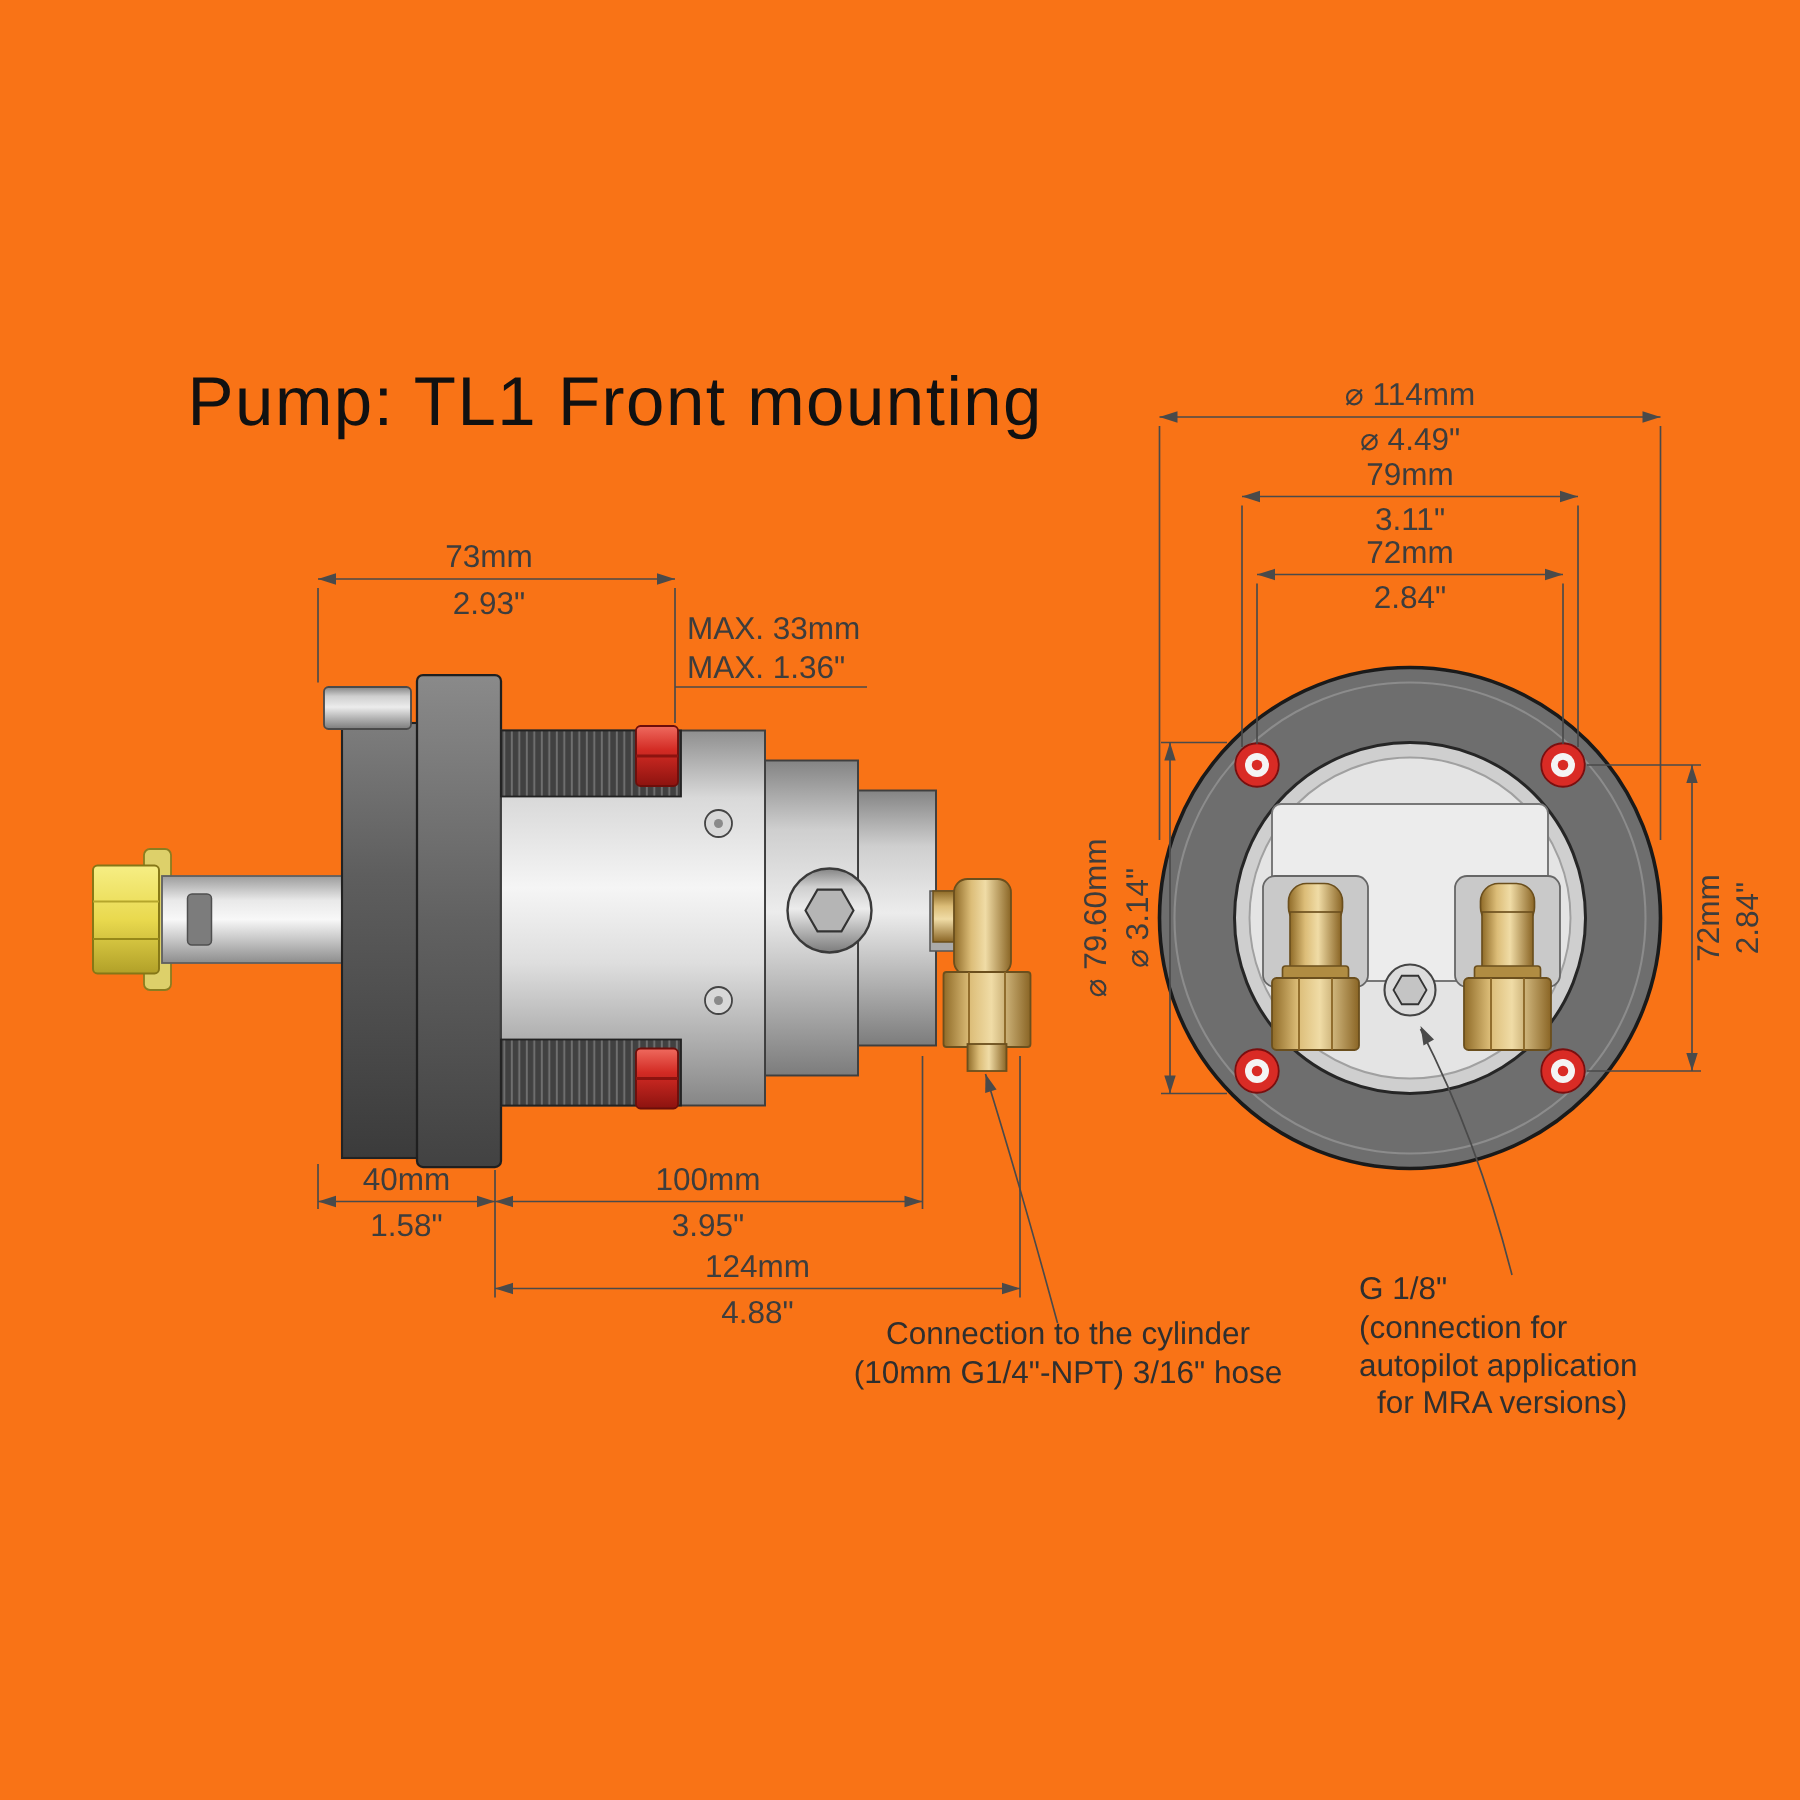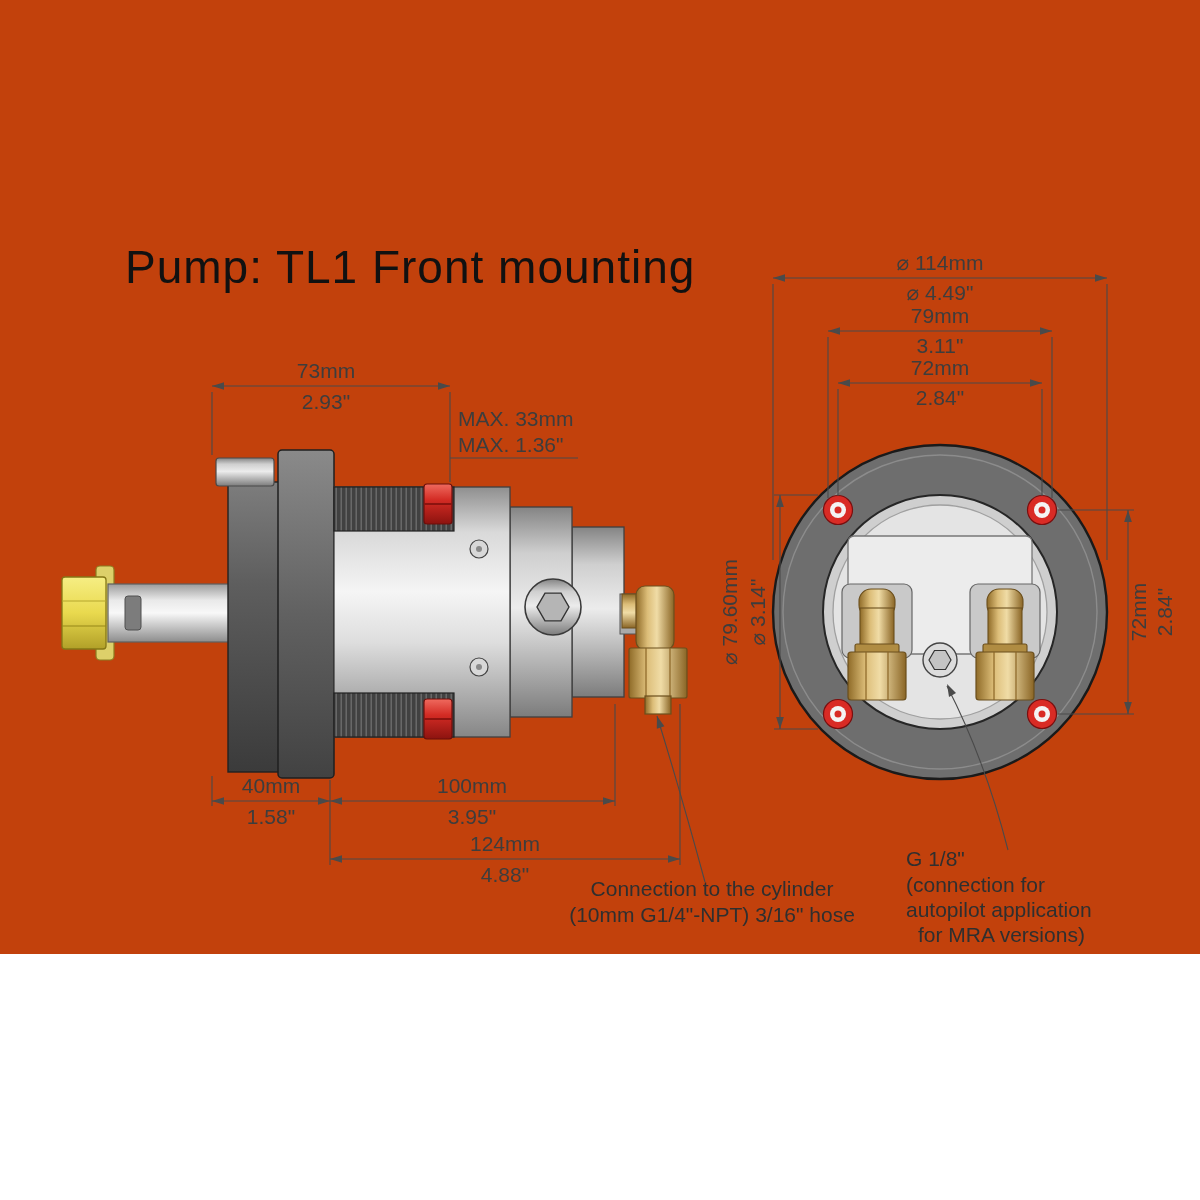--- a/index.html
+++ b/index.html
@@ -1,16 +1,16 @@
 <!DOCTYPE html>
 <html><head>
 <meta charset="utf-8">
 <style>
   html,body{margin:0;padding:0;background:#ffffff;}
-  .stage{width:1200px;height:954px;position:relative;background:#c2410c;overflow:hidden;}
+  .stage{width:1200px;height:1200px;position:relative;background:#f97316;overflow:hidden;}
   svg{display:block;}
   .title{font-family:"Liberation Sans",sans-serif;font-size:46px;fill:#111;letter-spacing:1px;}
   .dim{font-family:"Liberation Sans",sans-serif;font-size:21px;fill:#3d3d3d;}
   .note{font-family:"Liberation Sans",sans-serif;font-size:21px;fill:#2f2f2f;}
   .dl{stroke:#4a4a4a;stroke-width:1.1;fill:none;}
   .arr{fill:#4a4a4a;stroke:none;}
 </style>
 </head>
 <body>
 

